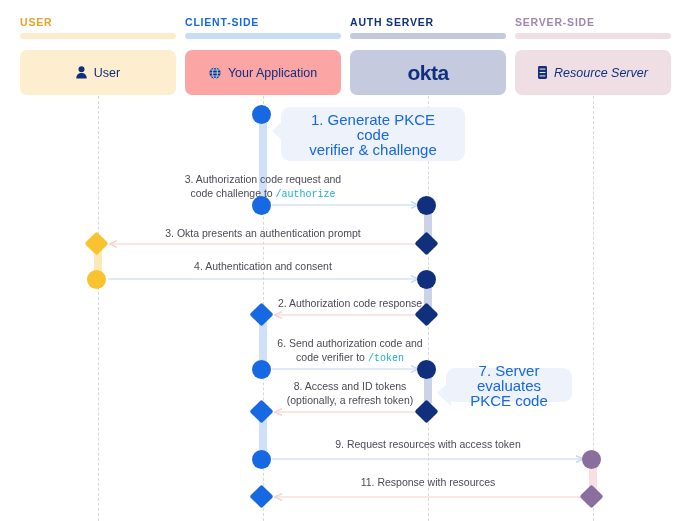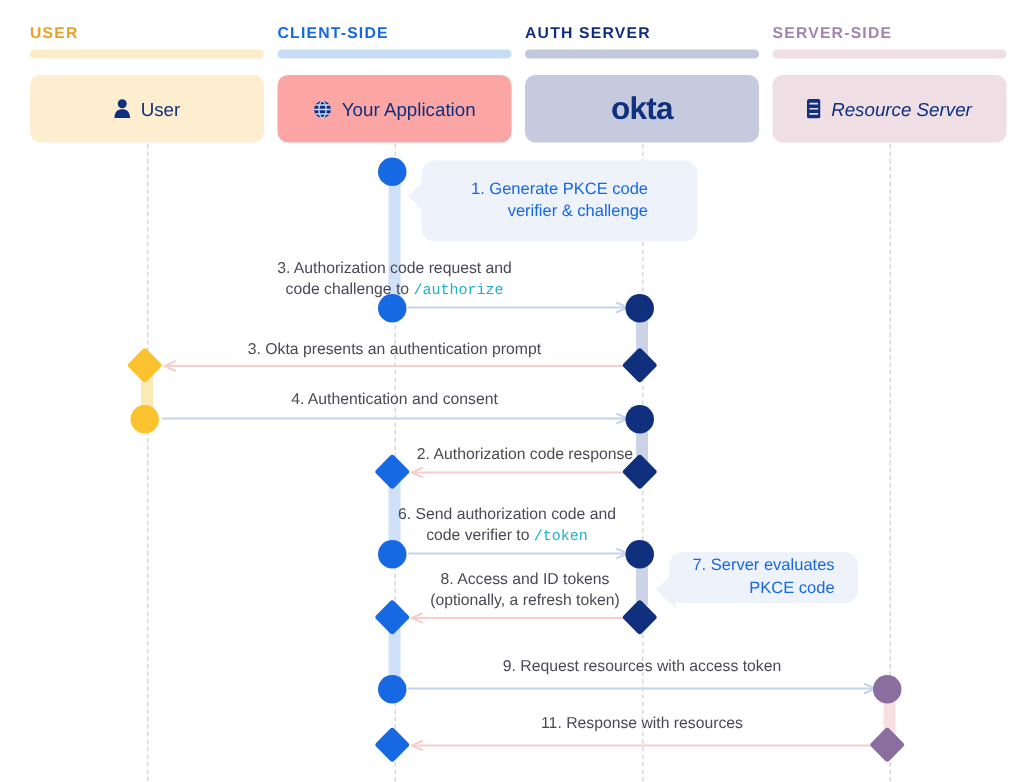--- a/index.html
+++ b/index.html
@@ -86,23 +86,23 @@
   
   .callout{
     position:absolute;
     background:#eef2fb;
     border-radius:9px;
     display:flex;
     align-items:center;
     justify-content:center;
   }
   .callout-text{
-    font-size:11px;
+    font-size:15px;
     color:#1668e3;
-    text-align:right;
+    text-align:center;
     line-height:15px;
     padding:0 14px;
   }
   .callout-notch{
     position:absolute;
     width:14px;height:26px;
     background:#eef2fb;
   }
 </style>
 </head>
@@ -248,21 +248,21 @@
     <span>3. Authorization code request and</span><br>
     <span>code challenge to </span><span class="mono">/authorize</span>
   </div>
 
   <div class="step-label" style="left:263px;top:226px;transform:translateX(-50%);width:320px;">3. Okta presents an authentication prompt</div>
 
   <div class="step-label" style="left:263px;top:259px;transform:translateX(-50%);width:320px;">4. Authentication and consent</div>
 
   <div class="step-label" style="left:350px;top:296px;transform:translateX(-50%);width:240px;">2. Authorization code response</div>
 
-  <div class="step-label" style="left:338px;top:336px;transform:translateX(-50%);width:240px;">
+  <div class="step-label" style="left:350px;top:336px;transform:translateX(-50%);width:240px;">
     <span>6. Send authorization code and</span><br>
     <span>code verifier to </span><span class="mono">/token</span>
   </div>
 
   <div class="step-label" style="left:350px;top:379px;transform:translateX(-50%);width:240px;">
     <span>8. Access and ID tokens</span><br><span>(optionally, a refresh token)</span>
   </div>
 
   <div class="step-label" style="left:428px;top:437px;transform:translateX(-50%);width:330px;">9. Request resources with access token</div>
 

